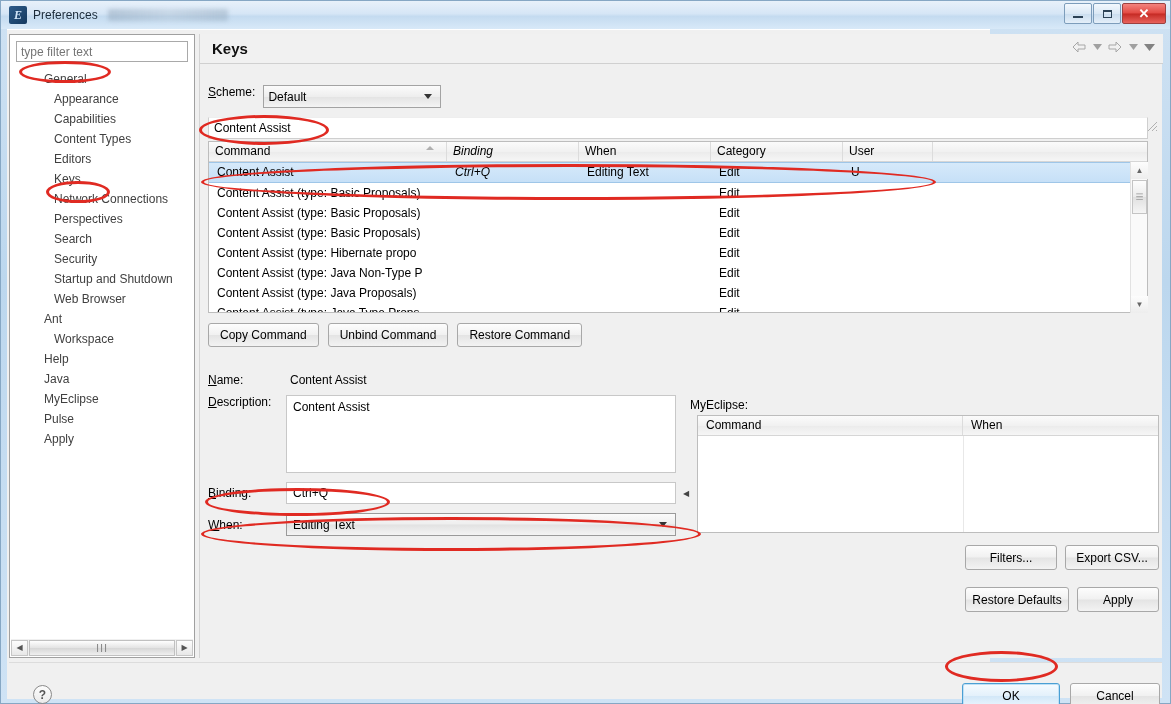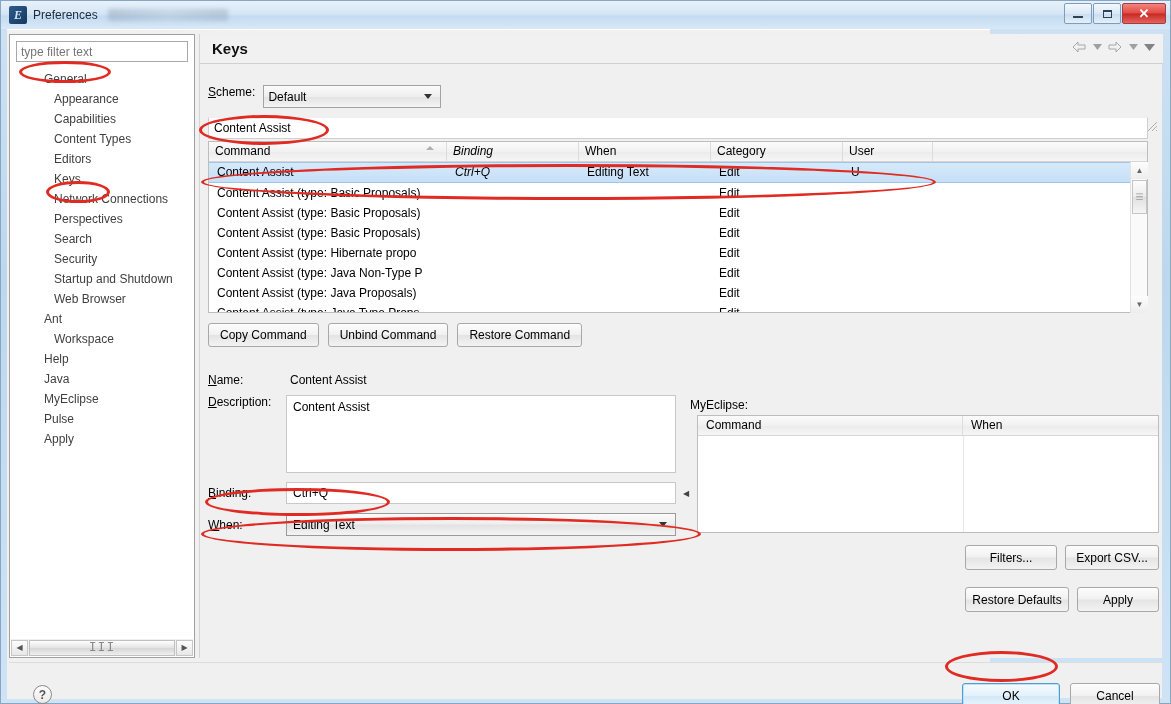--- a/index.html
+++ b/index.html
@@ -91,21 +91,21 @@
   .sb-arrow {
     width: 17px; height: 16px; background: linear-gradient(to bottom,#fdfdfd,#e8e8e8);
     border: 1px solid #c6c6c6; display: flex; align-items: center; justify-content: center;
     font-size: 8px; color: #555;
   }
   #hscroll-thumb {
     flex: 1; height: 16px; margin: 0 1px;
     background: linear-gradient(to bottom,#fefefe,#e3e3e3 50%,#d6d6d6 51%,#efefef);
     border: 1px solid #c0c0c0;
     display: flex; align-items: center; justify-content: center;
-    color: #8a8a8a; font-size: 13px; letter-spacing: 1px; font-family: Liberation Mono, monospace;
+    color: #8a8a8a; font-size: 11px; letter-spacing: 1px;
   }
 
   
   #right {
     position: absolute; left: 192px; top: 4px;
     width: 963px; height: 624px;
     background: #f0f0f0; border-left: 1px solid #d4d4d4;
   }
   #keys-header {
     position: absolute; left: 0; top: 0; width: 963px; height: 30px;

